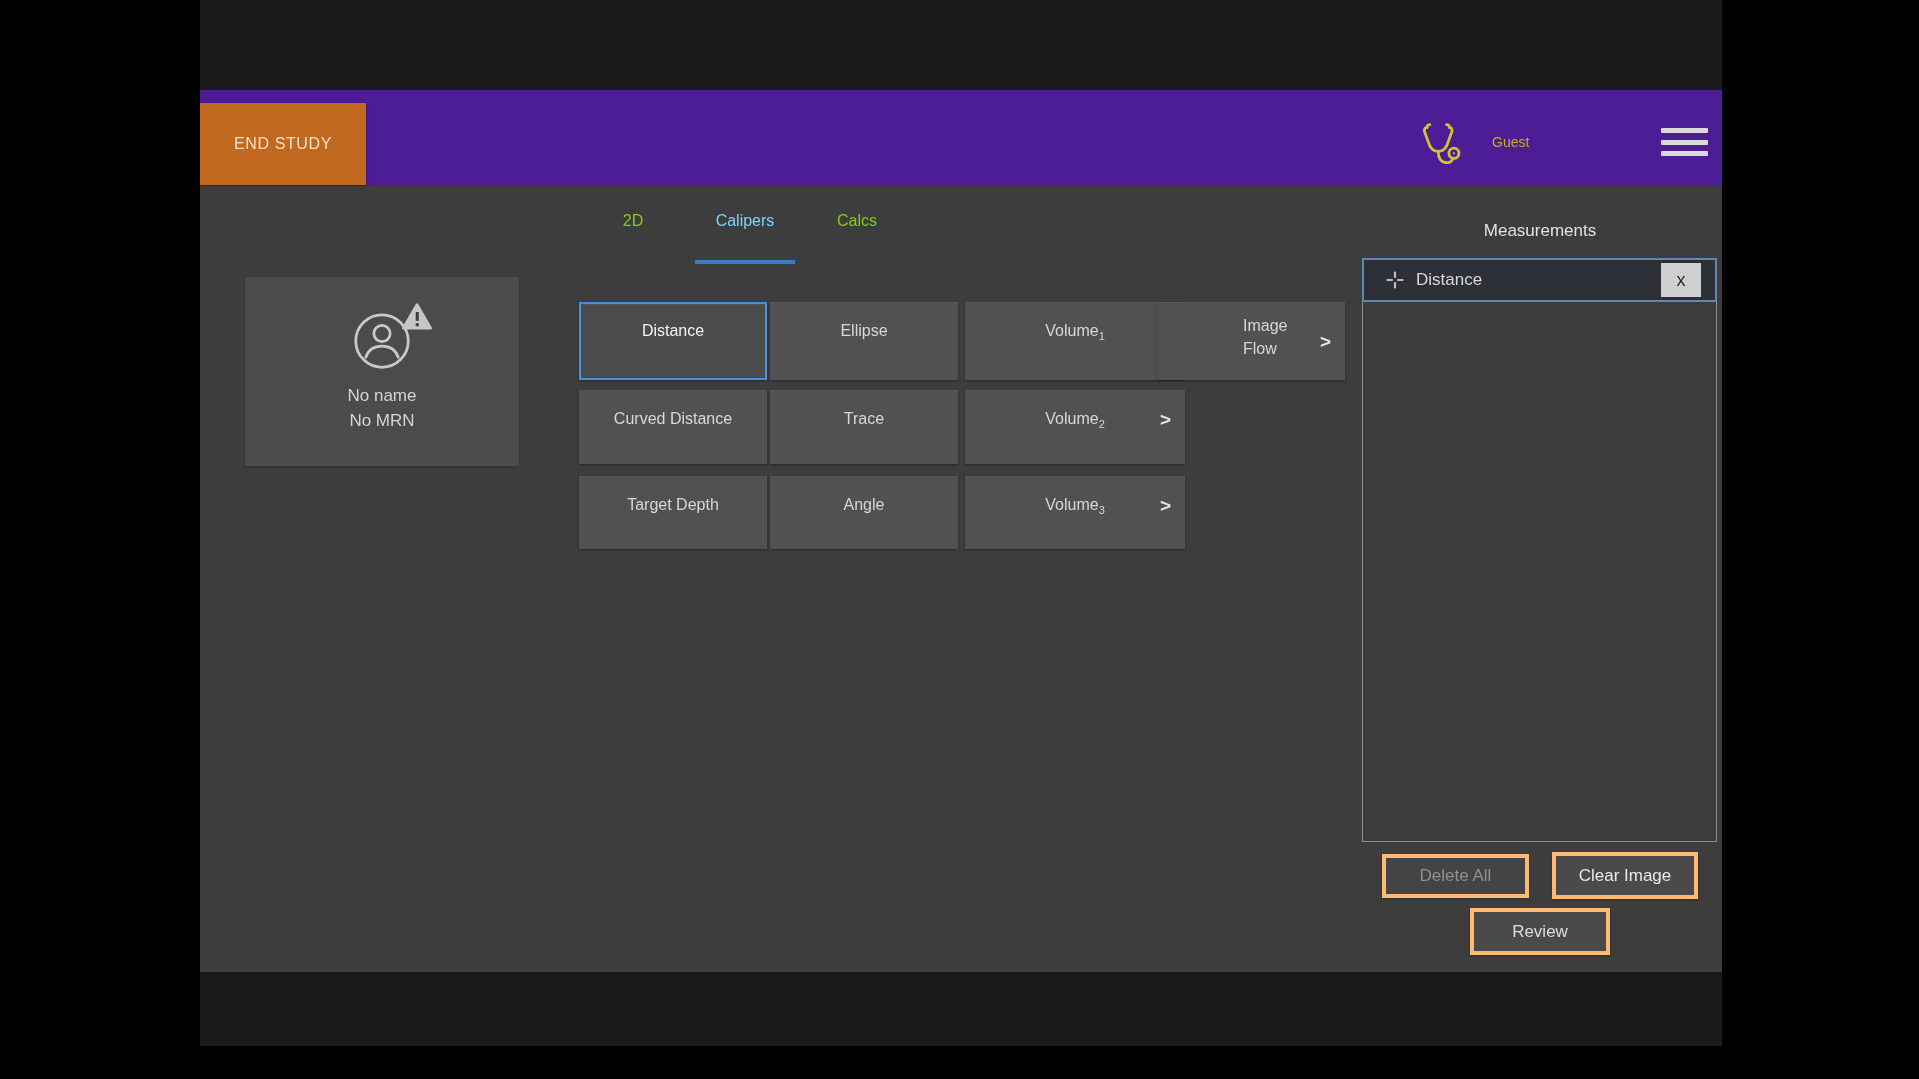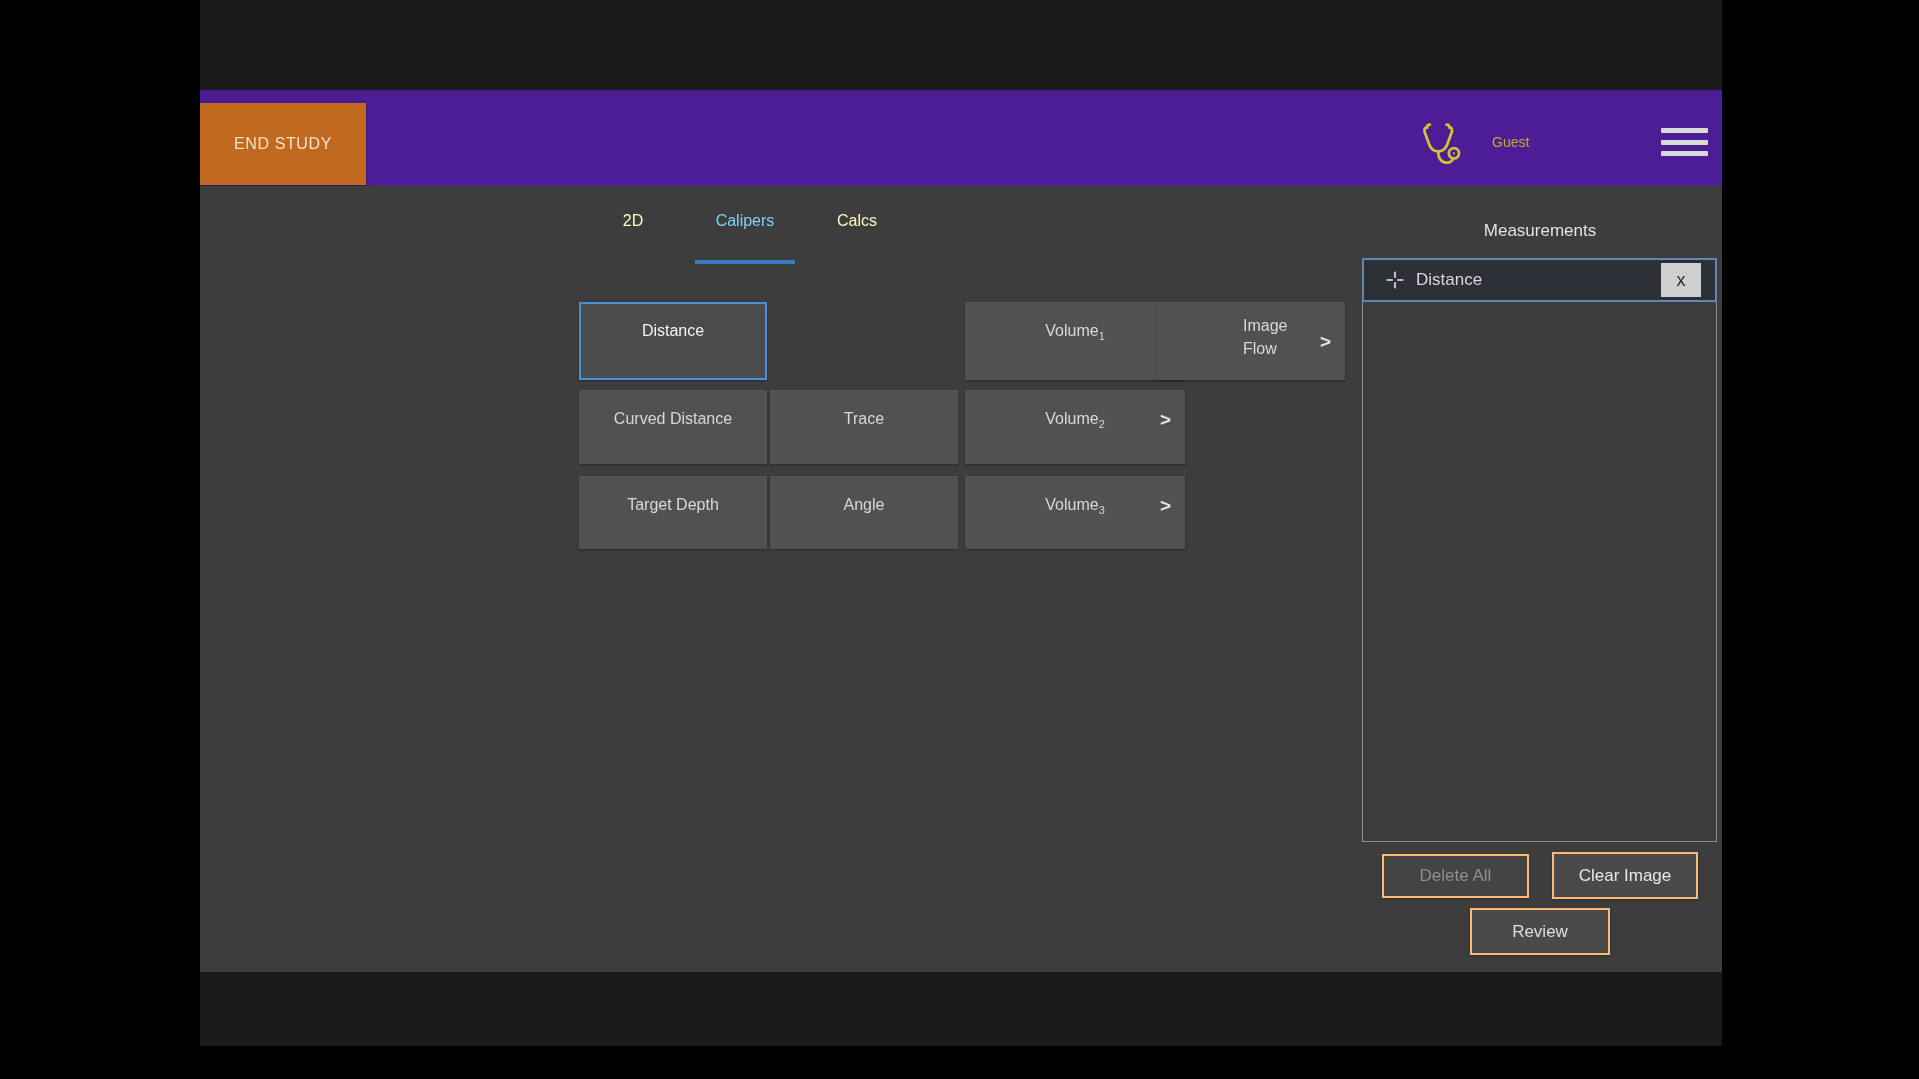--- a/index.html
+++ b/index.html
@@ -17,21 +17,21 @@
   .guest{position:absolute;left:1292px;top:44px;width:90px;color:#c5ab27;font-size:14px;}
   .burger{position:absolute;left:1461px;top:36px;width:47px;height:32px;cursor:pointer;
           display:flex;flex-direction:column;justify-content:space-between;padding:2px 0;box-sizing:border-box;}
   .burger span{display:block;height:5px;background:#d9d9d9;border-radius:1px;}
 
   
   .main{position:absolute;left:0;top:186px;width:100%;height:786px;background:#3d3d3d;}
 
   
   .tab{position:absolute;top:22px;width:120px;height:38px;text-align:center;font-size:16px;
-       color:#fef9c3;cursor:pointer;line-height:26px;}
+       color:#84cc16;cursor:pointer;line-height:26px;}
   .tab-2d{left:373px;}
   .tab-calipers{left:485px;color:#7dd3fc;}
   .tab-calcs{left:597px;}
   .tab-underline{position:absolute;left:10px;right:10px;bottom:-18px;height:4px;background:#3a7cc0;}
 
   
   .card{position:absolute;left:45px;width:274px;background:#4b4b4b;display:flex;flex-direction:column;
         align-items:center;justify-content:center;cursor:pointer;box-shadow:0 1px 3px rgba(0,0,0,.25);}
   .card-patient{top:91px;height:189px;}
   .card-probe{top:296px;height:191px;}
@@ -62,21 +62,21 @@
   .meas-panel{position:absolute;left:1162px;top:72px;width:355px;height:584px;
               border:1px solid #8f8f8f;box-sizing:border-box;background:#3c3c3c;}
   .meas-row{position:absolute;left:-1px;top:-1px;right:-1px;height:44px;background:#2d3036;
             border:2px solid #5e87b3;box-sizing:border-box;display:flex;align-items:center;cursor:pointer;}
   .cross{margin-left:22px;width:18px;height:18px;flex:0 0 auto;}
   .meas-label{margin-left:12px;color:#d8d8d8;font-size:17px;}
   .meas-x{margin-left:auto;margin-right:14px;width:40px;height:34px;background:#cfcfcf;color:#2b2b2b;
           font-size:18px;display:flex;align-items:center;justify-content:center;cursor:pointer;}
 
   
-  .act{position:absolute;box-sizing:border-box;background:#4a4a4b;border:2px solid #fdba74;
+  .act{position:absolute;box-sizing:border-box;background:#4a4a4b;border:4px solid #fdba74;
        display:flex;align-items:center;justify-content:center;font-size:17px;color:#e8e8e8;
        cursor:pointer;box-shadow:0 1px 2px rgba(0,0,0,.3);}
   .act-delete{left:1182px;top:668px;width:147px;height:44px;color:#8f8f8f;background:#444445;cursor:default;}
   .act-clear{left:1352px;top:666px;width:146px;height:47px;}
   .act-review{left:1270px;top:722px;width:140px;height:47px;color:#dedede;}
 
   svg{display:block;}
 </style>
 </head>
 <body>
@@ -108,24 +108,43 @@
 
   <div class="main">
 
     <div class="tab tab-2d">2D</div>
     <div class="tab tab-calipers">
       <span>Calipers</span>
       <div class="tab-underline"></div>
     </div>
     <div class="tab tab-calcs">Calcs</div>
 
+    <div class="card card-patient">
+      <div class="icon-wrap">
+        <svg width="60" height="60" viewBox="0 0 48 48" fill="none" stroke="#c9c9c9" stroke-width="2.2">
+          <circle cx="24" cy="24" r="21"></circle>
+          <circle cx="24" cy="18" r="6.5"></circle>
+          <path d="M11 37 Q14 28 24 28 Q34 28 37 37" stroke-linecap="round"></path>
+        </svg>
+        <div class="warn-badge">
+          <svg width="30" height="28" viewBox="0 0 24 22">
+            <path d="M12 1 L23 20 H1 Z" fill="#c6c6c6" stroke="#c6c6c6" stroke-linejoin="round" stroke-width="2"></path>
+            <rect x="11" y="7" width="2.4" height="7" fill="#3d3d3d"></rect>
+            <rect x="11" y="16" width="2.4" height="2.4" fill="#3d3d3d"></rect>
+          </svg>
+        </div>
+      </div>
+      <div class="label">No name</div>
+      <div class="label">No MRN</div>
+    </div>
 
 
 
     <div class="btn active r1 c1">Distance</div>
+    <div class="btn r1 c2">Ellipse</div>
     <div class="btn r1 c3">
       <span>Volume</span><sub>1</sub>
       <span class="chev">&gt;</span>
     </div>
     <div class="btn btn-vflow r1 c4">
       <span style="display:inline-block;width:76px;">Image Flow</span>
       <span class="chev" style="top:28px;">&gt;</span>
     </div>
 
     <div class="btn r2 c1">Curved Distance</div>

